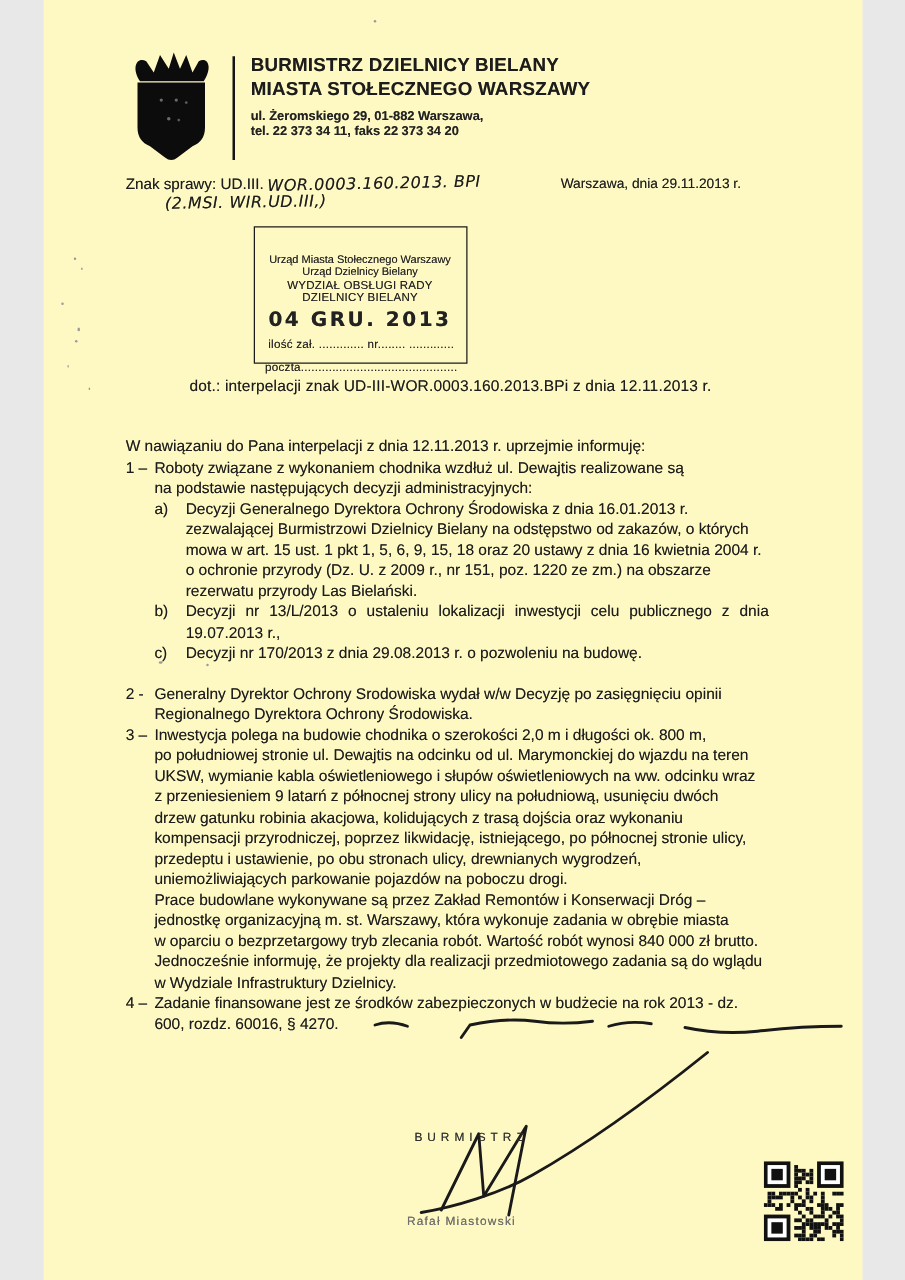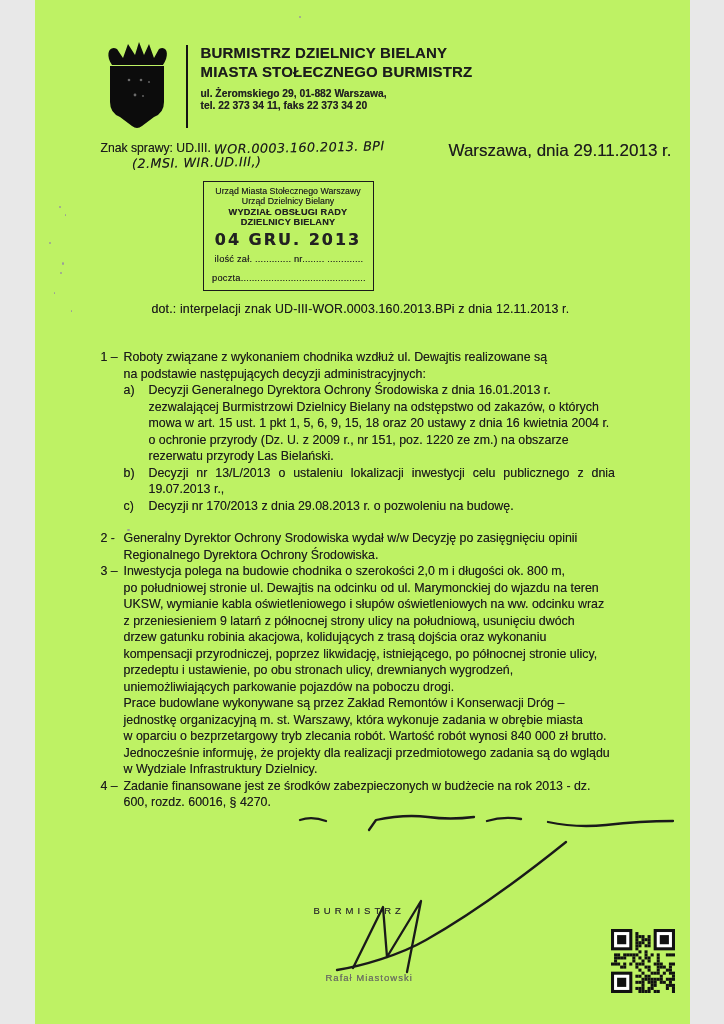--- a/index.html
+++ b/index.html
@@ -1,53 +1,53 @@
 <!DOCTYPE html>
 <html><head>
 <meta charset="utf-8">
 <style>
   html,body{margin:0;padding:0;background:#e8e8e8;}
-  .page{position:relative;width:655px;height:1024px;background:#bef264;margin:0 auto;
+  .page{position:relative;width:655px;height:1024px;background:#fef9c3;margin:0 auto;
         font-family:"Liberation Sans",sans-serif;color:#1c1c1c;overflow:hidden;
         text-shadow:0 0 .4px rgba(25,25,25,.55);}
   
   .logo{position:absolute;left:66px;top:38px;}
   .hdr-divider{position:absolute;left:151px;top:45px;width:2px;height:83px;background:#141414;}
   .org1{position:absolute;left:166px;top:44px;font-size:15px;font-weight:bold;letter-spacing:.2px;}
   .org2{position:absolute;left:166px;top:63px;font-size:15px;font-weight:bold;letter-spacing:.2px;}
   .hdr-small{position:absolute;left:166px;font-size:10.3px;font-weight:bold;color:#222;}
   .hs1{top:88px}.hs2{top:100px}.hs3{top:112px}
   
   .ref-row{position:absolute;left:66px;top:140px;font-size:12.2px;}
   .hand{font-family:"DejaVu Sans",sans-serif;font-style:italic;letter-spacing:.4px;display:inline-block;transform:rotate(-1.2deg);font-size:12.8px;}
   .ref-hand2{position:absolute;left:97px;top:155px;font-family:"DejaVu Sans",sans-serif;font-style:italic;font-size:12.8px;transform:rotate(-1deg);letter-spacing:.4px;}
-  .place-date{position:absolute;left:414px;top:141px;font-size:17px;}
+  .place-date{position:absolute;left:414px;top:141px;font-size:11px;}
   
   .stamp{position:absolute;left:168px;top:181px;width:171px;height:110px;border:1.5px solid #1b1b1b;
-         font-size:8.8px;line-height:10.4px;color:#222;text-align:center;padding-top:4px;box-sizing:border-box;}
-  .stamp .b{font-weight:bold;font-size:9.2px;letter-spacing:.2px;}
+         font-size:8.8px;line-height:10.4px;color:#222;text-align:center;padding-top:20px;box-sizing:border-box;}
+  .stamp .b{font-weight:normal;font-size:9.2px;letter-spacing:.2px;}
   .stamp-date{margin-top:7px;font-family:"DejaVu Sans",sans-serif;font-size:16px;font-weight:bold;letter-spacing:2px;}
   .stamp-left{margin-top:9px;text-align:center;font-size:9.3px;padding-left:2px;letter-spacing:.2px;}
   
   .recipient{position:absolute;left:400px;top:204px;font-size:13.2px;font-weight:bold;line-height:17.6px;}
   
   .subject{position:absolute;left:117px;top:302px;font-size:12.4px;letter-spacing:.15px;}
   
   .body{position:absolute;left:66px;top:349px;width:604px;font-size:12.4px;line-height:16.5px;}
   .item{display:flex;}
   .item.gap{margin-top:16px;}
   .marker{flex:0 0 23px;}
   .itext{flex:1;}
   .sub{display:flex;}
   .smarker{flex:0 0 25px;}
   .stext{flex:1;}
   .j::first-line{word-spacing:4.5px;}
   
   .ink{position:absolute;left:255px;top:808px;pointer-events:none;}
-  .burmistrz{position:absolute;left:279px;top:905px;font-size:9.5px;letter-spacing:4px;color:#2e2e2e;text-align:right;}
+  .burmistrz{position:absolute;left:297px;top:905px;font-size:9.5px;letter-spacing:4px;color:#2e2e2e;text-align:right;}
   .sig-name{position:absolute;left:291px;top:948px;font-size:9.5px;letter-spacing:1px;color:#707070;margin-top:24px;}
   
   .qr{position:absolute;left:576px;top:929px;width:64px;height:64px;}
   
   .sp{position:absolute;background:#9a9a9a;border-radius:50%;}
 </style>
 </head>
 <body>
 
 <div class="page">
@@ -56,21 +56,21 @@
     <path d="M11 27 C4 17 8 7 16 11 L22 20 L27 6 L34 17 L38 4 L43 17 L48 6 L53 20 L58 11 C66 7 69 17 62 27 Z" fill="#0c0c0c"></path>
     <path d="M9 28 H63 V64 Q63 75 53 79 L41 88 Q36 92 31 88 L19 79 Q9 75 9 64 Z" fill="#0c0c0c"></path>
     <circle cx="28" cy="42" r="1.3" fill="#6b6b6b"></circle>
       <circle cx="40" cy="42" r="1.3" fill="#6b6b6b"></circle>
     <circle cx="48" cy="44" r="1.1" fill="#5c5c5c"></circle>
       <circle cx="34" cy="57" r="1.4" fill="#6b6b6b"></circle>
     <circle cx="42" cy="58" r="1.1" fill="#5c5c5c"></circle>
   </svg>
   <div class="hdr-divider"></div>
   <div class="org1">BURMISTRZ DZIELNICY BIELANY</div>
-  <div class="org2">MIASTA STOŁECZNEGO BURMISTRZ</div>
+  <div class="org2">MIASTA STOŁECZNEGO WARSZAWY</div>
   <div class="hdr-small hs1">ul. Żeromskiego 29, 01-882 Warszawa,</div>
   <div class="hdr-small hs2">tel. 22 373 34 11, faks 22 373 34 20</div>
 
   <div class="ref-row">
     <span>Znak sprawy: UD.III.</span>
     <span class="hand">WOR.0003.160.2013. BPI</span>
   </div>
   <div class="ref-hand2">(2.MSI. WIR.UD.III,)</div>
   <div class="place-date">Warszawa, dnia 29.11.2013 r.</div>
 
@@ -81,20 +81,21 @@
     <div class="b">DZIELNICY BIELANY</div>
     <div class="stamp-date">04 GRU. 2013</div>
     <div class="stamp-left">ilość zał. ............. nr........ .............</div>
     <div class="stamp-left">poczta.............................................</div>
   </div>
 
 
   <div class="subject">dot.: interpelacji znak UD-III-WOR.0003.160.2013.BPi z dnia 12.11.2013 r.</div>
 
   <div class="body">
+    <div>W nawiązaniu do Pana interpelacji z dnia 12.11.2013 r. uprzejmie informuję:</div>
 
     <div class="item">
       <span class="marker">1 –</span>
       <div class="itext">
         <div>Roboty związane z wykonaniem chodnika wzdłuż ul. Dewajtis realizowane są<br>na podstawie następujących decyzji administracyjnych:</div>
         <div class="sub">
           <span class="smarker">a)</span>
           <div class="stext">Decyzji Generalnego Dyrektora Ochrony Środowiska z dnia 16.01.2013 r.<br>zezwalającej Burmistrzowi Dzielnicy Bielany na odstępstwo od zakazów, o których<br>mowa w art. 15 ust. 1 pkt 1, 5, 6, 9, 15, 18 oraz 20 ustawy z dnia 16 kwietnia 2004 r.<br>o ochronie przyrody (Dz. U. z 2009 r., nr 151, poz. 1220 ze zm.) na obszarze<br>rezerwatu przyrody Las Bielański.</div>
         </div>
         <div class="sub">

